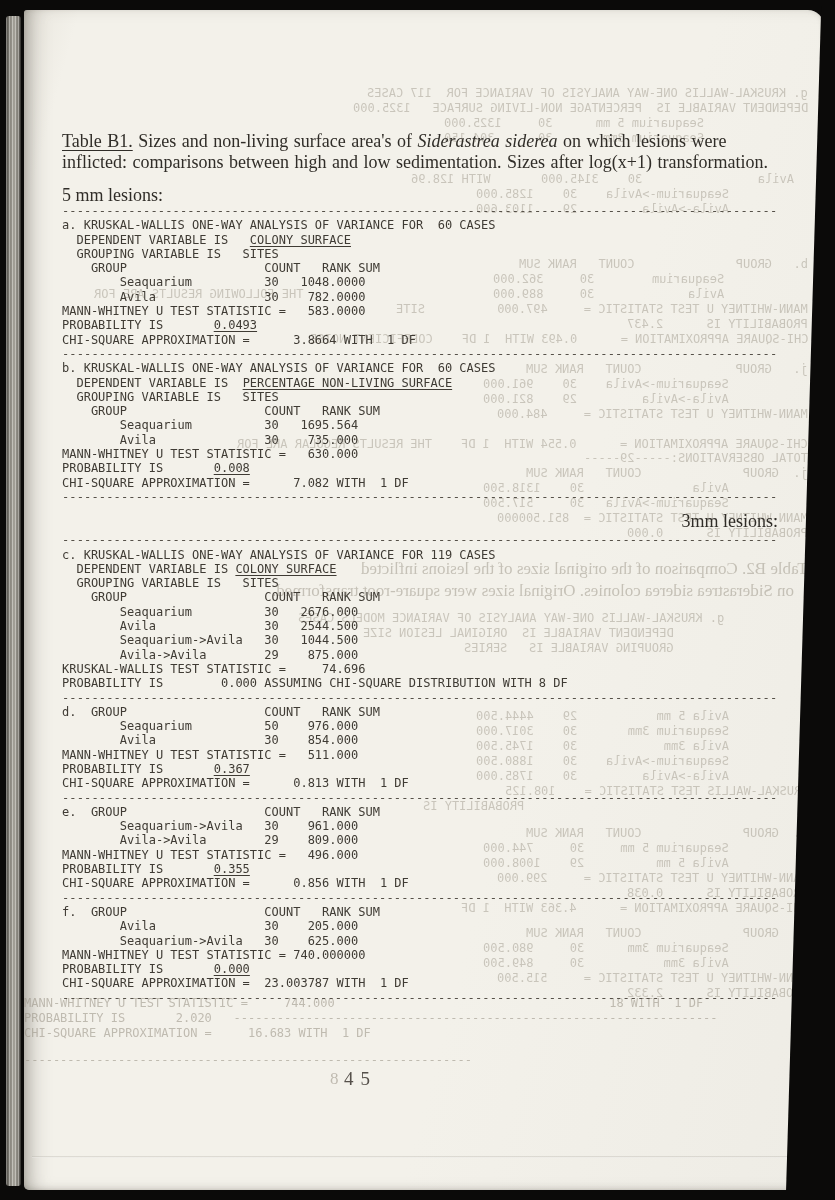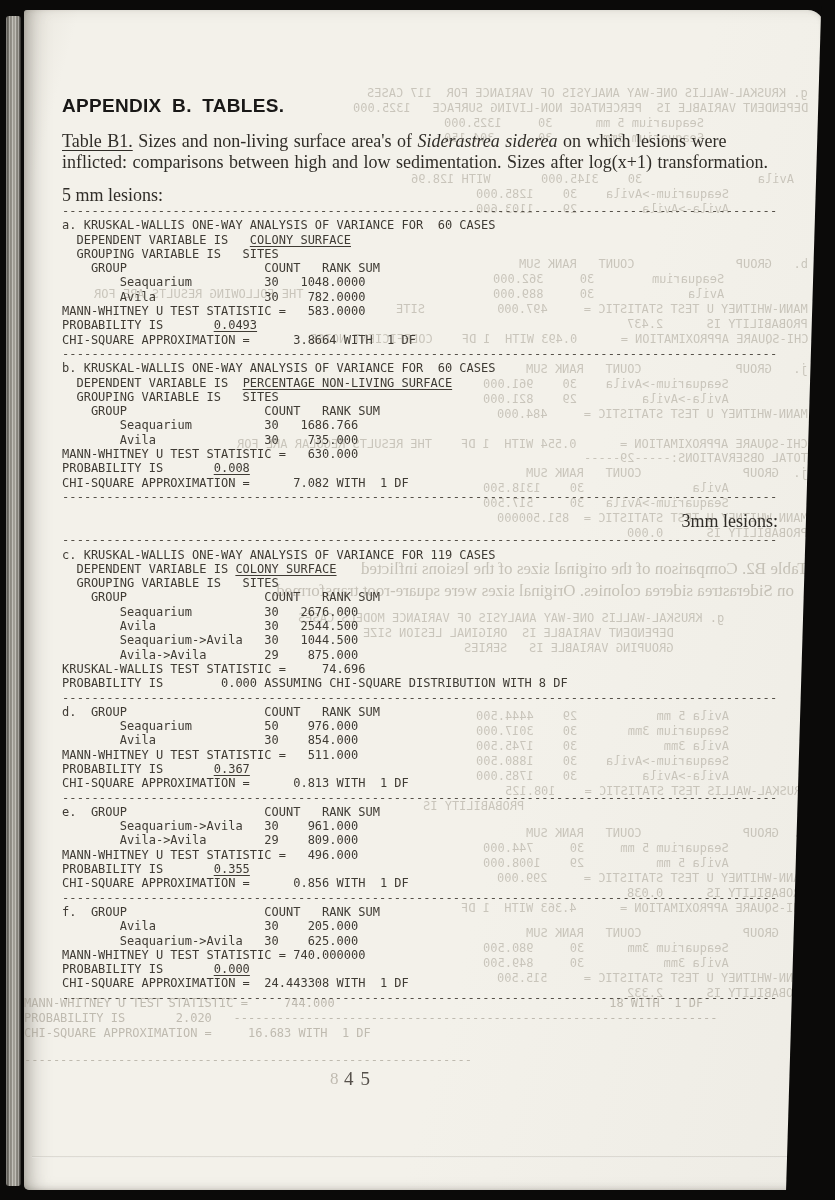--- a/index.html
+++ b/index.html
@@ -132,21 +132,20 @@
         <div class="bleed m" style="top: 946px; right: 95px;">Avila 3mm           30     849.500</div>
         <div class="bleed m" style="top: 961px; right: 16px;">MANN-WHITNEY U TEST STATISTIC =     515.500</div>
         <div class="bleed m" style="top: 976px; right: 16px;">PROBABILITY IS      2.332</div>
         <div class="bleed n" style="top: 986px; left: 0px;">MANN-WHITNEY U TEST STATISTIC =     744.000                                      18 WITH  1 DF</div>
         <div class="bleed n" style="top: 1001px; left: 0px;">PROBABILITY IS       2.020   -------------------------------------------------------------------</div>
         <div class="bleed n" style="top: 1016px; left: 0px;">CHI-SQUARE APPROXIMATION =     16.683 WITH  1 DF</div>
         <div class="bleed n" style="top: 1043px; left: 0px;">--------------------------------------------------------------</div>
         <div class="bleed n bs" style="top: 1059px; left: 306px;">8</div>
       </div>
 
-    <h1 class="page-title">APPENDIX B. TABLES.</h1>
 
     <p class="caption"><span class="u2">Table B1.</span><span> Sizes and non-living surface area's of </span><i>Siderastrea siderea</i><span> on which lesions were inflicted: comparisons between high and low sedimentation. Sizes after log(x+1) transformation.</span></p>
 
     <div class="serif-sub sub5">5 mm lesions:</div>
 
     <div class="content">
       <div>
           <div class="ln sep">----------------------------------------------------------------------------------------------------</div>
           <div class="sec">
             <div class="ln"><span>a. KRUSKAL-WALLIS ONE-WAY ANALYSIS OF VARIANCE FOR  60 CASES</span></div>
@@ -158,21 +157,21 @@
             <div class="ln"><span>MANN-WHITNEY U TEST STATISTIC =   583.0000</span></div>
             <div class="ln"><span>PROBABILITY IS       </span><span class="u">0.0493</span></div>
             <div class="ln"><span>CHI-SQUARE APPROXIMATION =      3.8664 WITH  1 DF</span></div>
           </div>
           <div class="ln sep">----------------------------------------------------------------------------------------------------</div>
           <div class="sec">
             <div class="ln"><span>b. KRUSKAL-WALLIS ONE-WAY ANALYSIS OF VARIANCE FOR  60 CASES</span></div>
             <div class="ln"><span>  DEPENDENT VARIABLE IS  </span><span class="u">PERCENTAGE NON-LIVING SURFACE</span></div>
             <div class="ln"><span>  GROUPING VARIABLE IS   SITES</span></div>
             <div class="ln"><span>    GROUP                   COUNT   RANK SUM</span></div>
-            <div class="ln"><span>        Seaquarium          30   1686.766</span></div>
+            <div class="ln"><span>        Seaquarium          30   1695.564</span></div>
             <div class="ln"><span>        Avila               30    735.000</span></div>
             <div class="ln"><span>MANN-WHITNEY U TEST STATISTIC =   630.000</span></div>
             <div class="ln"><span>PROBABILITY IS       </span><span class="u">0.008</span></div>
             <div class="ln"><span>CHI-SQUARE APPROXIMATION =      7.082 WITH  1 DF</span></div>
           </div>
           <div class="ln sep">----------------------------------------------------------------------------------------------------</div>
         </div>
       <div class="serif-sub sub3">3mm lesions:</div>
       <div>
           <div class="ln sep">----------------------------------------------------------------------------------------------------</div>
@@ -206,21 +205,21 @@
             <div class="ln"><span>PROBABILITY IS       </span><span class="u">0.355</span></div>
             <div class="ln"><span>CHI-SQUARE APPROXIMATION =      0.856 WITH  1 DF</span></div>
           </div>
           <div class="ln sep">----------------------------------------------------------------------------------------------------</div>
           <div class="sec">
             <div class="ln"><span>f.  GROUP                   COUNT   RANK SUM</span></div>
             <div class="ln"><span>        Avila               30    205.000</span></div>
             <div class="ln"><span>        Seaquarium-&gt;Avila   30    625.000</span></div>
             <div class="ln"><span>MANN-WHITNEY U TEST STATISTIC = 740.000000</span></div>
             <div class="ln"><span>PROBABILITY IS       </span><span class="u">0.000</span></div>
-            <div class="ln"><span>CHI-SQUARE APPROXIMATION =  24.443308 WITH  1 DF</span></div>
+            <div class="ln"><span>CHI-SQUARE APPROXIMATION =  23.003787 WITH  1 DF</span></div>
           </div>
           <div class="ln sep">----------------------------------------------------------------------------------------------------</div>
         </div>
     </div>
 
     <div class="crease"></div>
     <div class="pageno">45</div>
   </div>
 
   <div class="right-wedge"></div>

